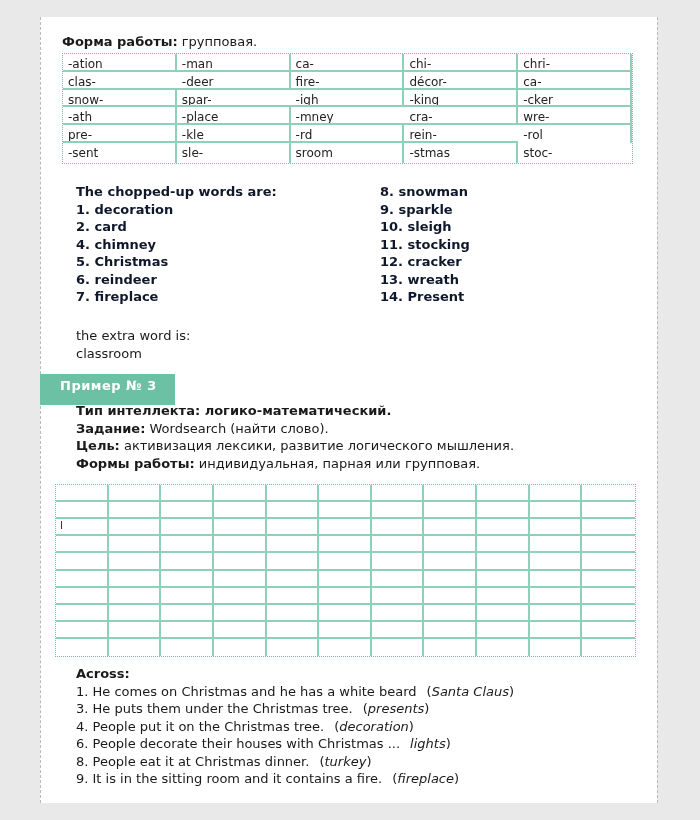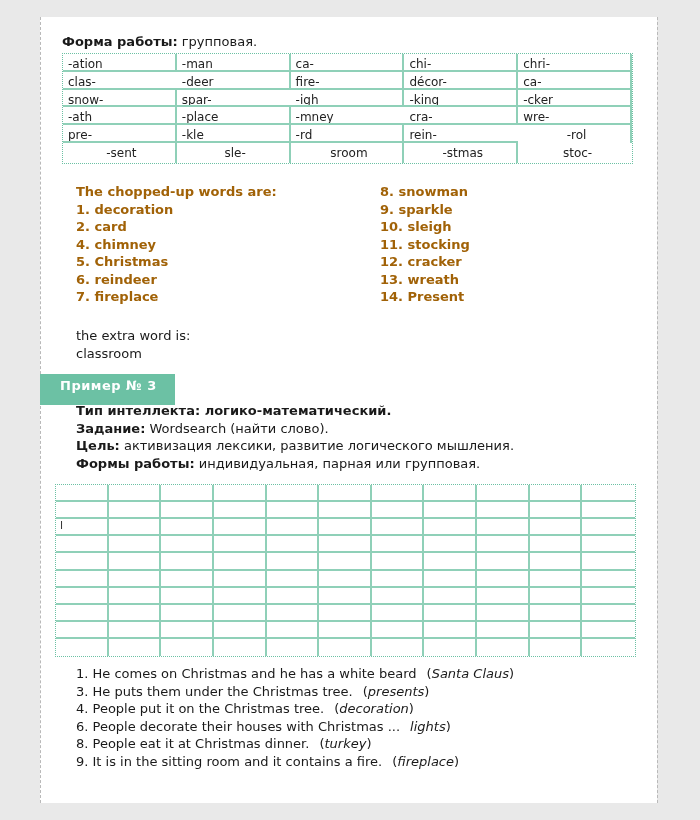--- a/index.html
+++ b/index.html
@@ -60,29 +60,29 @@
       border-right: 2px solid #8fd0b8;
       border-bottom: 2px solid #8fd0b8;
       font-size: 12px;
       line-height: 20px;
       padding-left: 5px;
       white-space: nowrap;
       overflow: hidden;
       color: #222;
     }
     .chop-cell.last-col { border-right: none; }
-    .chop-cell.last-row { border-bottom: none; text-align: center; }
+    .chop-cell.last-row { border-bottom: none; }
 
     .answers {
       position: absolute;
       top: 183px;
       font-size: 13px;
       font-weight: bold;
       line-height: 17.5px;
-      color: #a16207;
+      color: #0f172a;
     }
     .answers-left { left: 76px; }
     .answers-right { left: 380px; }
     .answers div { white-space: nowrap; }
     .extra {
       position: absolute;
       left: 76px;
       top: 327px;
       font-size: 13px;
       font-weight: normal;
@@ -335,19 +335,20 @@
     <div class="ws-cell last-row"></div>
     <div class="ws-cell last-row"></div>
     <div class="ws-cell last-row"></div>
     <div class="ws-cell last-row"></div>
     <div class="ws-cell last-row"></div>
     <div class="ws-cell last-row"></div>
     <div class="ws-cell last-col last-row"></div>
   </div>
 
 <div class="across" id="across">
+  <div class="across-title">Across:</div>
 <div><span>1. He comes on Christmas and he has a white beard</span><span class="gap"></span><span>(</span><i>Santa Claus</i><span>)</span></div>
     <div><span>3. He puts them under the Christmas tree.</span><span class="gap"></span><span>(</span><i>presents</i><span>)</span></div>
     <div><span>4. People put it on the Christmas tree.</span><span class="gap"></span><span>(</span><i>decoration</i><span>)</span></div>
     <div><span>6. People decorate their houses with Christmas ...</span><span class="gap"></span><span></span><i>lights</i><span>)</span></div>
     <div><span>8. People eat it at Christmas dinner.</span><span class="gap"></span><span>(</span><i>turkey</i><span>)</span></div>
     <div><span>9. It is in the sitting room and it contains a fire.</span><span class="gap"></span><span>(</span><i>fireplace</i><span>)</span></div>
   </div>
 
 </body></html>

